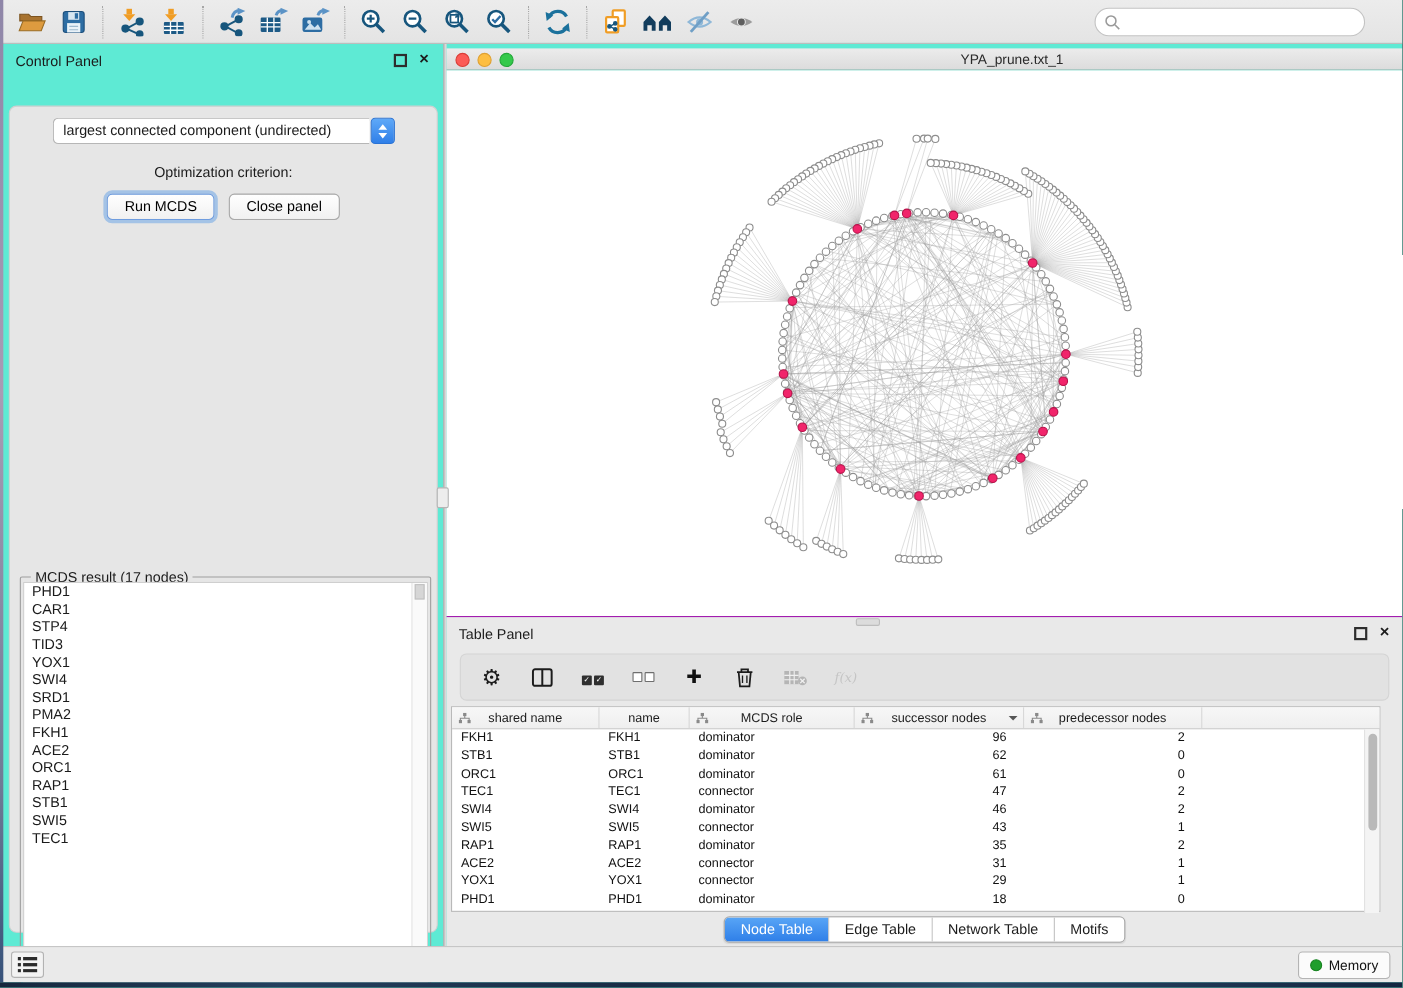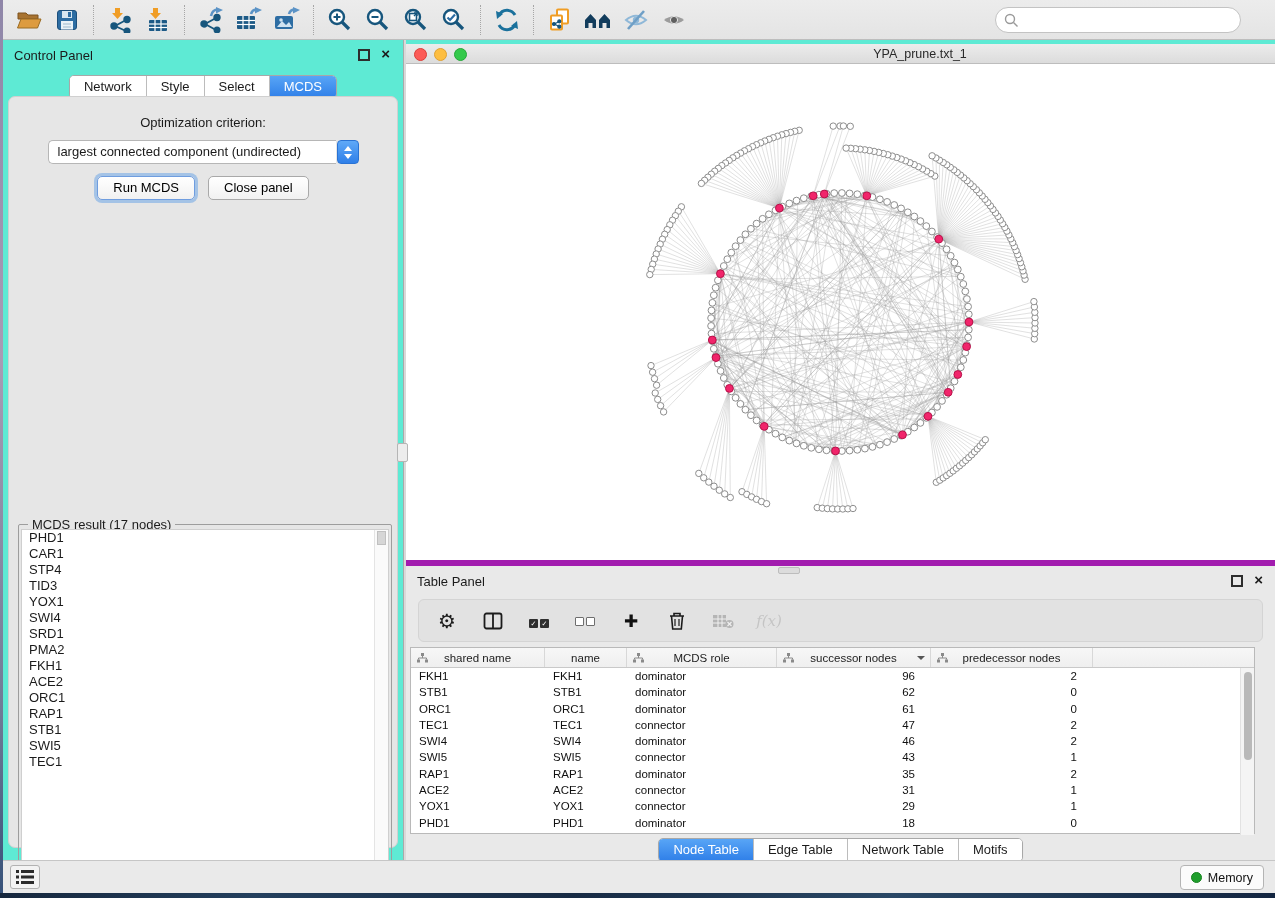--- a/index.html
+++ b/index.html
@@ -79,31 +79,31 @@
     border-bottom:1px solid #bdbdbd; }
   .tl { position:absolute; top:4px; width:13px; height:13px; border-radius:50%; }
   #tl-close { left:8px;  background:#fc5b57; border:1px solid #da3e38; }
   #tl-min   { left:28px; background:#fdbe41; border:1px solid #dfa133; }
   #tl-zoom  { left:48px; background:#34c94b; border:1px solid #25a73a; }
   #net-title { position:absolute; left:514px; top:3px; transform:translateX(-50%);
     font-size:12.5px; color:#2a2a2a; white-space:nowrap; }
   #net-canvas { position:relative; width:869px; height:496px; background:#fff; overflow:hidden; }
 
   
-  #table-panel { position:absolute; left:406px; top:560px; width:869px; height:300px; background:#e9e9e9; border-top:6px solid #a21caf; }
+  #table-panel { position:absolute; left:406px; top:560px; width:869px; height:300px; background:#e9e9e9; border-top:1px solid #a21caf; }
   #h-grip { position:absolute; left:372px; top:1px; width:22px; height:7px; background:#dcdcdc; border:1px solid #bdbdbd; border-radius:2px; }
   #tp-titlerow { position:relative; height:28px; }
   #tp-float { right:32px; } #tp-close { right:12px; }
   #tp-toolbar { position:absolute; left:12px; top:33px; width:845px; height:43px;
     background:#e2e2e2; border:1px solid #d4d4d4; border-radius:6px;
     display:flex; align-items:center; padding-left:16px; gap:22px; }
   .tpi { display:flex; align-items:center; justify-content:center; width:24px; height:24px; }
   .gear-glyph { font-family:"DejaVu Sans",sans-serif; font-size:20px; color:#1c1c1c; line-height:22px; }
   .plus-glyph { font-family:"DejaVu Sans",sans-serif; font-size:17px; font-weight:700; color:#111; }
-  .fx-glyph { font-family:"DejaVu Serif",serif; font-style:italic; font-size:15px; color:#a8a8a8; }
+  .fx-glyph { font-family:"DejaVu Serif",serif; font-style:italic; font-size:12px; color:#a8a8a8; }
   .chk { width:9px; height:9px; background:#2f2f2f; color:#fff; font-size:7px; line-height:9px; text-align:center; display:inline-block; margin:0 1px; border-radius:1px;}
   .unchk { width:9px; height:9px; background:#fff; border:1px solid #6e6e6e; display:inline-block; margin:0 1px; border-radius:1px;}
 
   #node-table { position:absolute; left:4px; top:81px; width:845px; height:187px;
     background:#fff; border:1px solid #b9b9b9; }
   #thead { display:flex; height:20px; background:linear-gradient(#f7f7f7,#efefef); border-bottom:1px solid #c9c9c9; }
   .hcell { position:relative; display:flex; align-items:center; justify-content:center;
     font-size:11.5px; color:#1c1c1c; border-right:1px solid #d8d8d8; }
   .hicon { position:absolute; left:6px; top:5px; }
   .hchev { position:absolute; right:5px; top:8px; width:0; height:0;
@@ -303,37 +303,29 @@
       <input id="search-input" type="text" placeholder="" style="">
     </div>
   </div>
 
   <div id="control-panel">
     <div class="panel-titlerow">
       <span class="panel-title">Control Panel</span>
       <span class="float-btn" id="cp-float"></span>
       <span class="close-btn" id="cp-close">×</span>
     </div>
-    <div class="seg-tabs">
-      <div class="seg-group">
-        <div class="seg">Network</div>
-        <div class="seg">Style</div>
-        <div class="seg">Select</div>
-        <div class="seg sel">MCDS</div>
-      </div>
-    </div>
     <div id="cp-inner">
-      <div id="opt-label">Optimization criterion:</div>
       <div id="opt-row">
         <div id="opt-field">largest connected component (undirected)</div>
         <div id="opt-stepper">
           <span class="tri-up"></span>
           <span class="tri-dn"></span>
         </div>
       </div>
+      <div id="opt-label">Optimization criterion:</div>
       <div id="btn-row">
         <button class="mac-btn" id="run-btn">Run MCDS</button>
         <button class="mac-btn">Close panel</button>
       </div>
       <div id="mcds-box">
         <span id="mcds-legend">MCDS result (17 nodes)</span>
         <div id="mcds-list">
           <div id="mcds-items">
               <div class="mcds-item">PHD1</div>
               <div class="mcds-item">CAR1</div>

